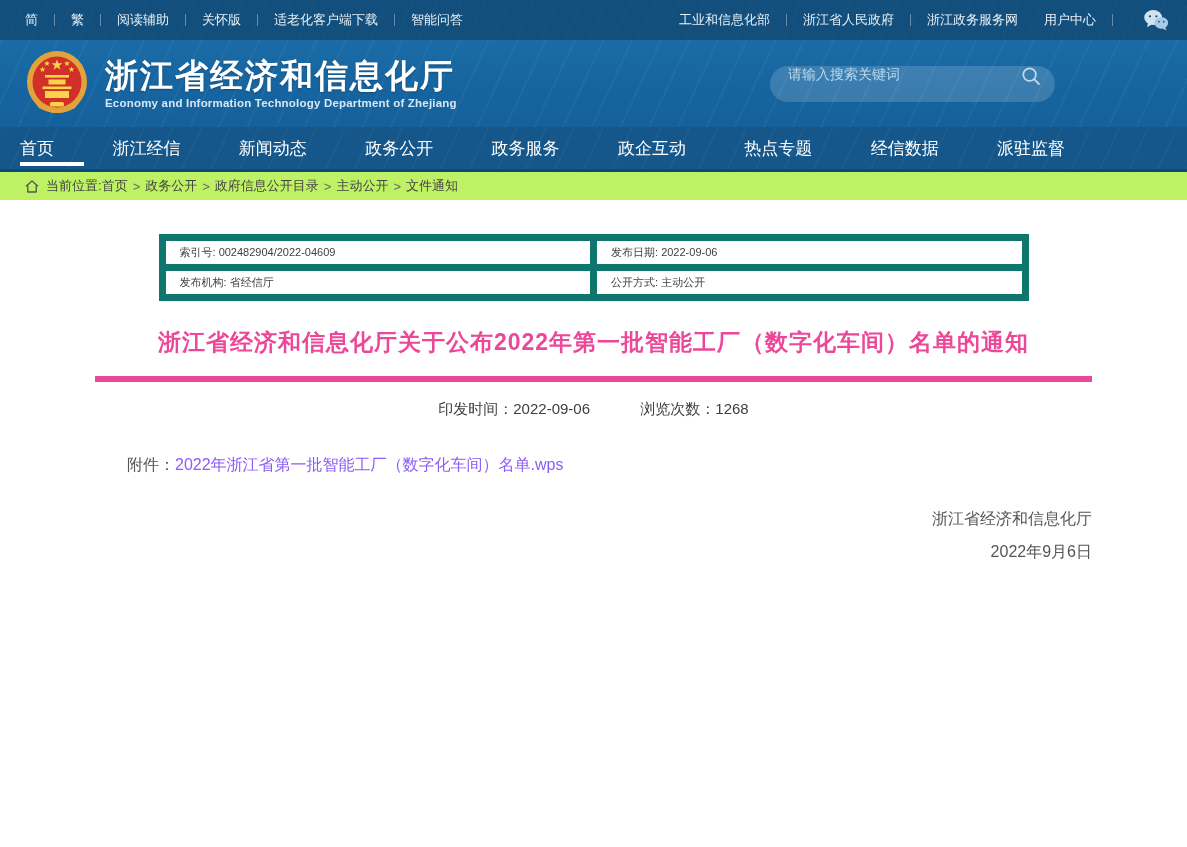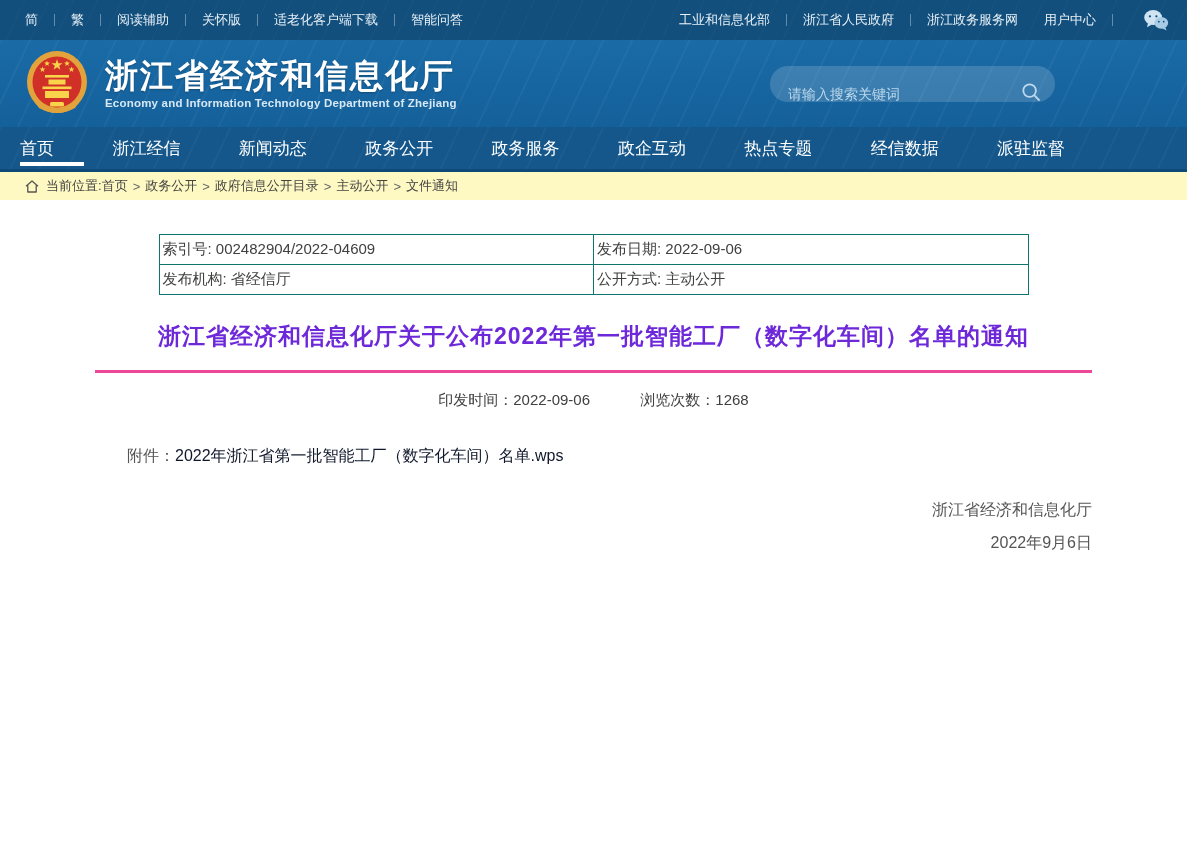--- a/index.html
+++ b/index.html
@@ -25,21 +25,21 @@
                      linear-gradient(180deg,#1a6ba6 0%, #14609b 100%);
   }
   .brand { display:flex; align-items:center; }
   .emblem { width:64px; height:68px; margin-right:16px; flex:0 0 auto; }
   .site-name { color:#fff; font-size:33px; font-weight:700; letter-spacing:2px; line-height:1.1;
                text-shadow:0 1px 2px rgba(0,0,0,0.25); }
   .site-name-en { color:#d7e8f5; font-size:11.5px; font-weight:700; margin-top:3px; letter-spacing:0.2px; }
   .search-box {
     position:absolute; right:132px; top:50%; transform:translateY(-50%);
     width:285px; height:36px; border-radius:18px; background:rgba(255,255,255,0.16);
-    display:flex; align-items:flex-end; padding:0 14px 0 18px;
+    display:flex; align-items:flex-start; padding:0 14px 0 18px;
   }
   .search-input {
     flex:1; background:transparent; border:none; outline:none;
     color:#eaf4fb; font-size:14px; font-family:inherit;
   }
   .search-input::placeholder { color:#b9d8ec; }
   .search-btn { background:none; border:none; cursor:pointer; display:flex; align-items:center; padding:0; }
 
   
   .nav {
@@ -49,57 +49,57 @@
     background-image:repeating-linear-gradient(115deg, rgba(255,255,255,0.03) 0 2px, transparent 2px 26px);
   }
   .nav-item { color:#fff; font-size:17px; cursor:pointer; position:relative; height:42px;
               display:flex; align-items:center; white-space:nowrap; }
   .nav-item.active::after {
     content:""; position:absolute; left:0; bottom:3px; width:64px; height:4px; background:#fff;
   }
 
   
   .breadcrumb {
-    height:28px; background:#fef9c3; display:flex; align-items:center;
+    height:28px; background:#bef264; display:flex; align-items:center;
     padding:0 25px; font-size:13px; color:#444;
   }
   .crumb-home { display:flex; align-items:center; margin-right:7px; }
   .crumb-label { color:#444; }
   .crumb { color:#444; cursor:pointer; }
   .crumb-sep { margin:0 5px; color:#666; }
 
   
   .content { background:#fff; padding:34px 95px 20px; }
 
   .meta-table {
     width:870px; margin:0 auto 26px; border-collapse:collapse; table-layout:fixed;
   }
   .meta-table td {
-    border:1px solid #0f766e; height:30px; padding:3px 3px;
-    font-size:15px; color:#404040; background:#fff;
+    border:7px solid #0f766e; height:30px; padding:3px 14px;
+    font-size:11px; color:#404040; background:#fff;
   }
   .meta-label { color:#404040; }
   .meta-value { color:#404040; }
 
   .article-title {
-    text-align:center; font-size:23px; font-weight:700; color:#6d28d9;
+    text-align:center; font-size:23px; font-weight:700; color:#ec4899;
     margin-top:26px; letter-spacing:1px;
   }
   .doc-number { text-align:center; font-size:14px; color:#9a9a9a; margin-top:18px; }
 
   .print-row {
-    border-top:3px solid #ec4899; margin-top:18px; padding-top:18px;
+    border-top:6px solid #ec4899; margin-top:18px; padding-top:18px;
     text-align:center; font-size:15px; color:#404040;
   }
   .print-row .gap { display:inline-block; width:42px; }
 
   .article-body { margin-top:26px; font-size:16px; color:#666; line-height:31px; }
   .article-body p.indent { text-indent:2em; }
   .attachment-row { margin-top:36px; font-size:16px; color:#555; text-indent:2em; }
-  .attachment-link { color:#0f172a; cursor:pointer; }
+  .attachment-link { color:#8b5cf6; cursor:pointer; }
 
   .signature { margin-top:26px; text-align:right; font-size:16px; color:#555; line-height:33px; }
 </style>
 </head>
 <body>
 
 <div class="topbar">
   <div class="topbar-group">
     <span class="toplink">简</span>
       <span class="vline"></span>

